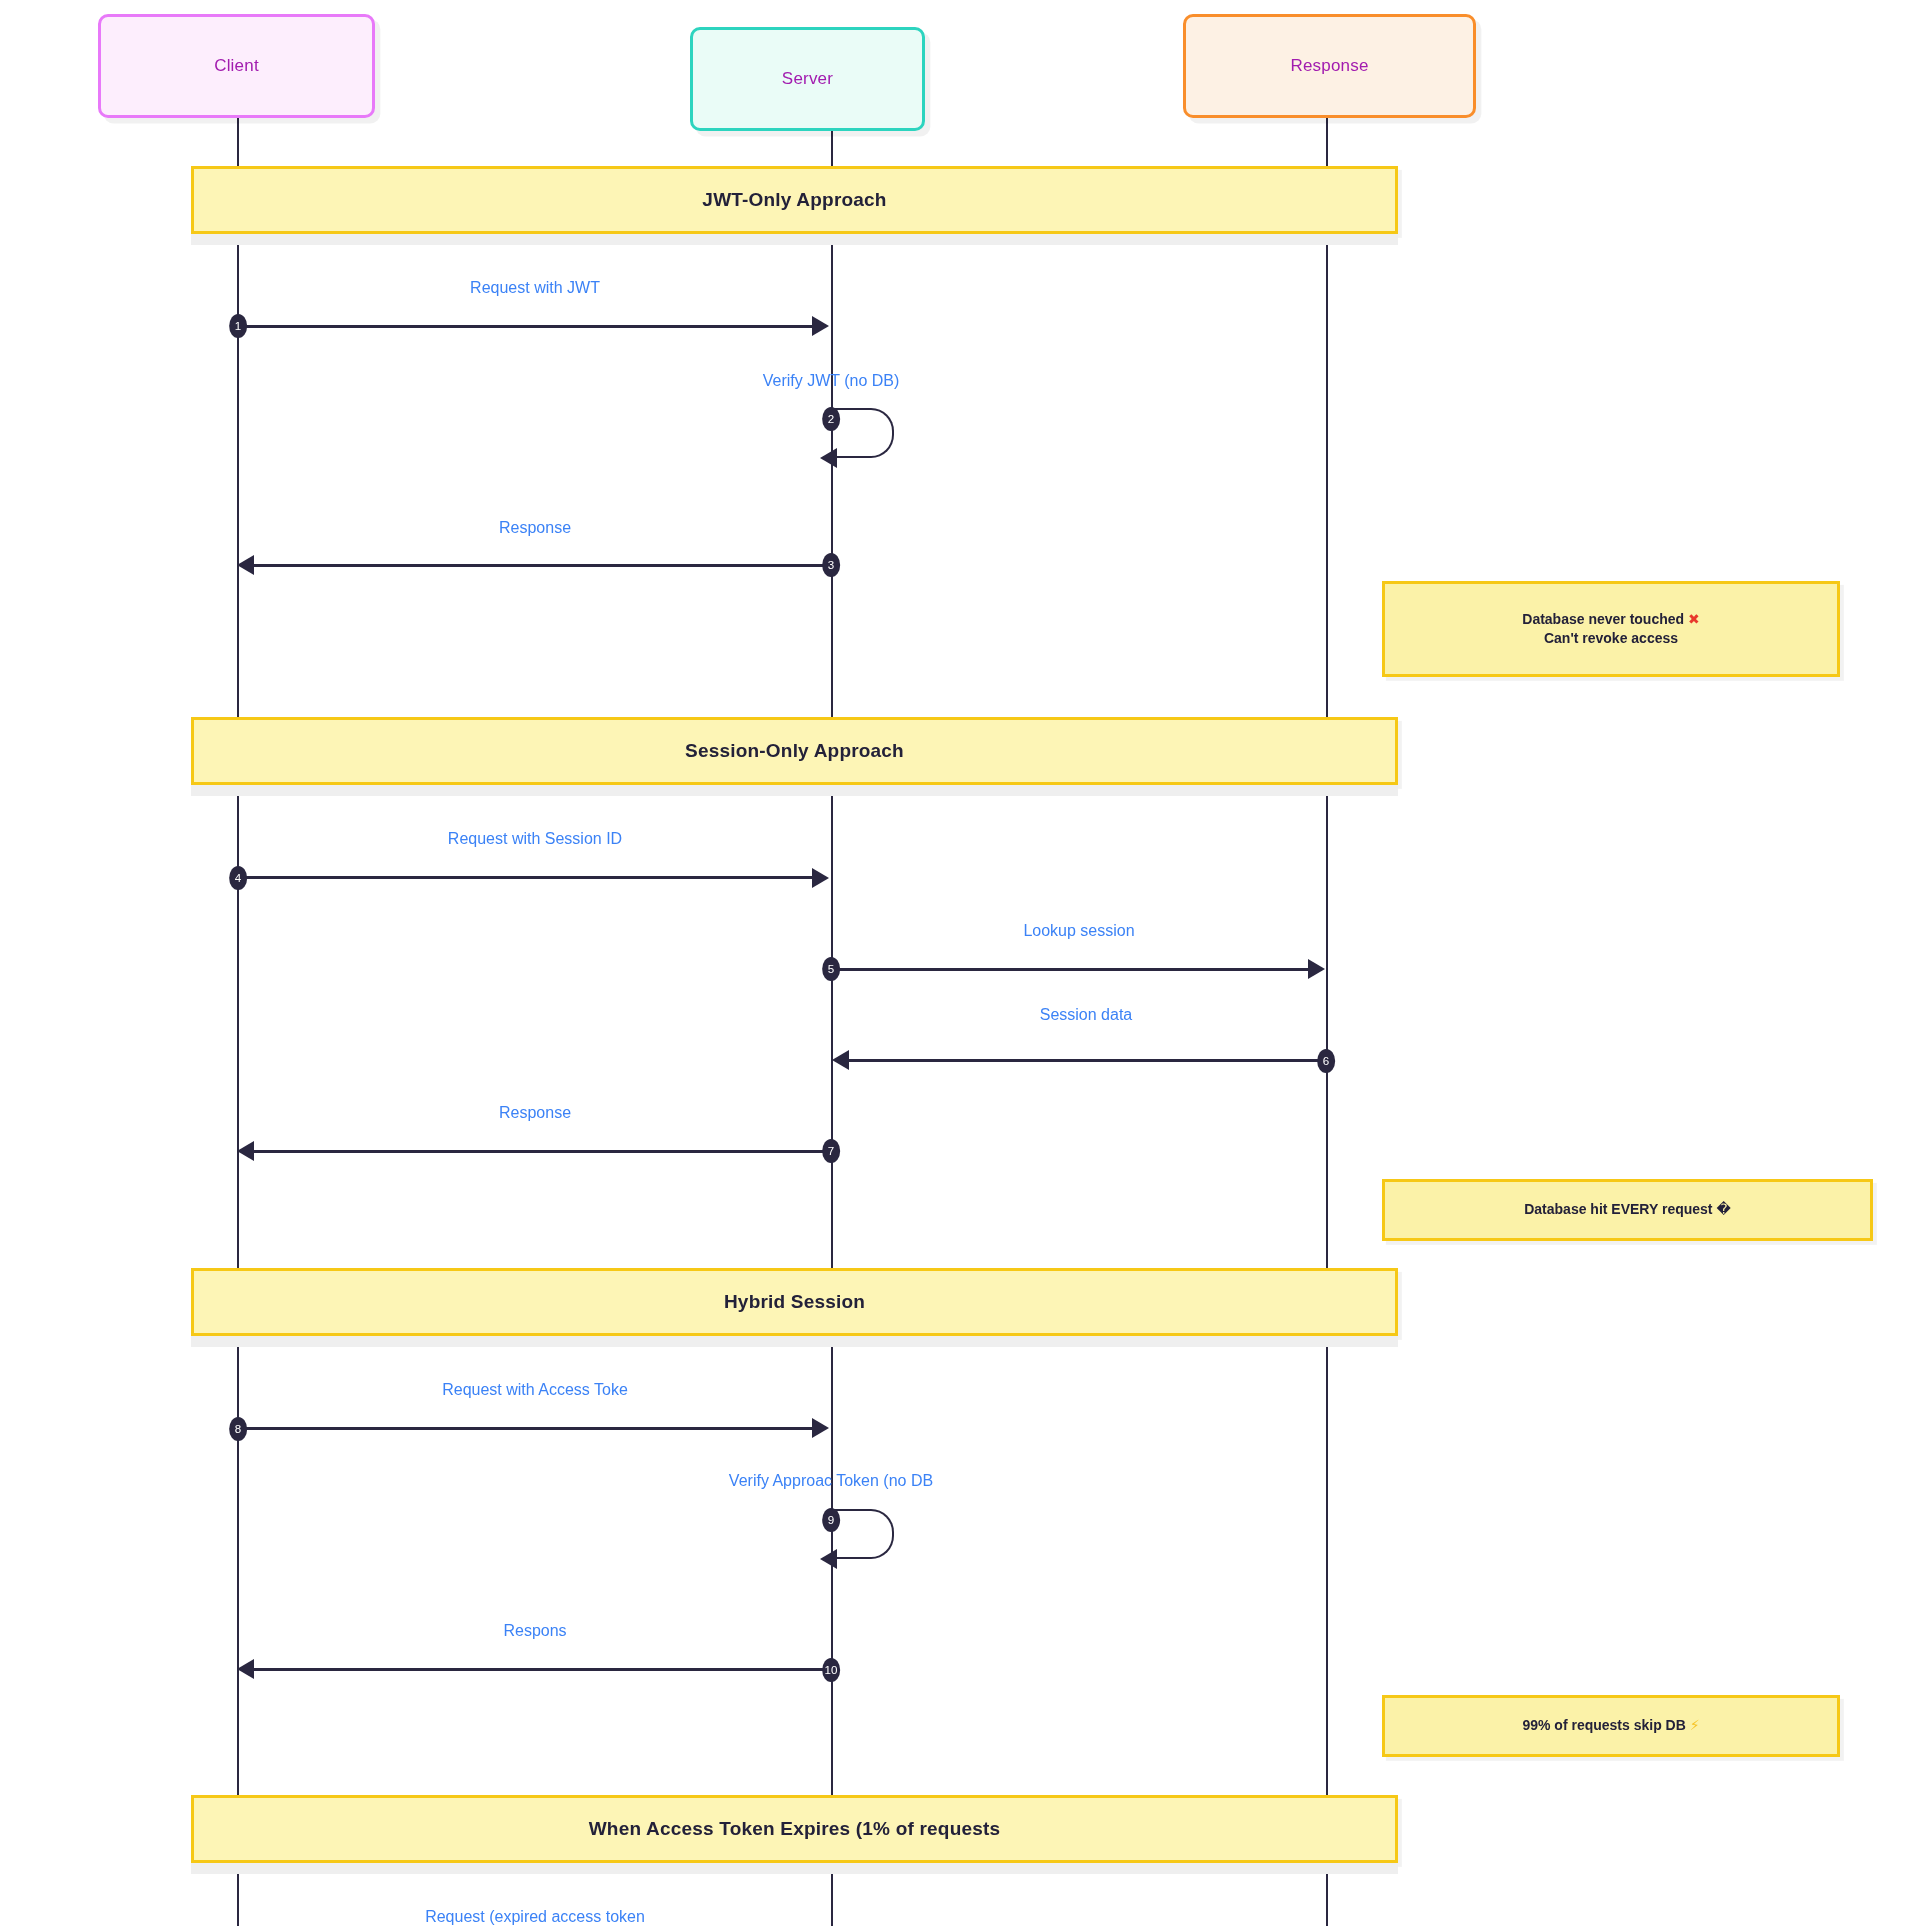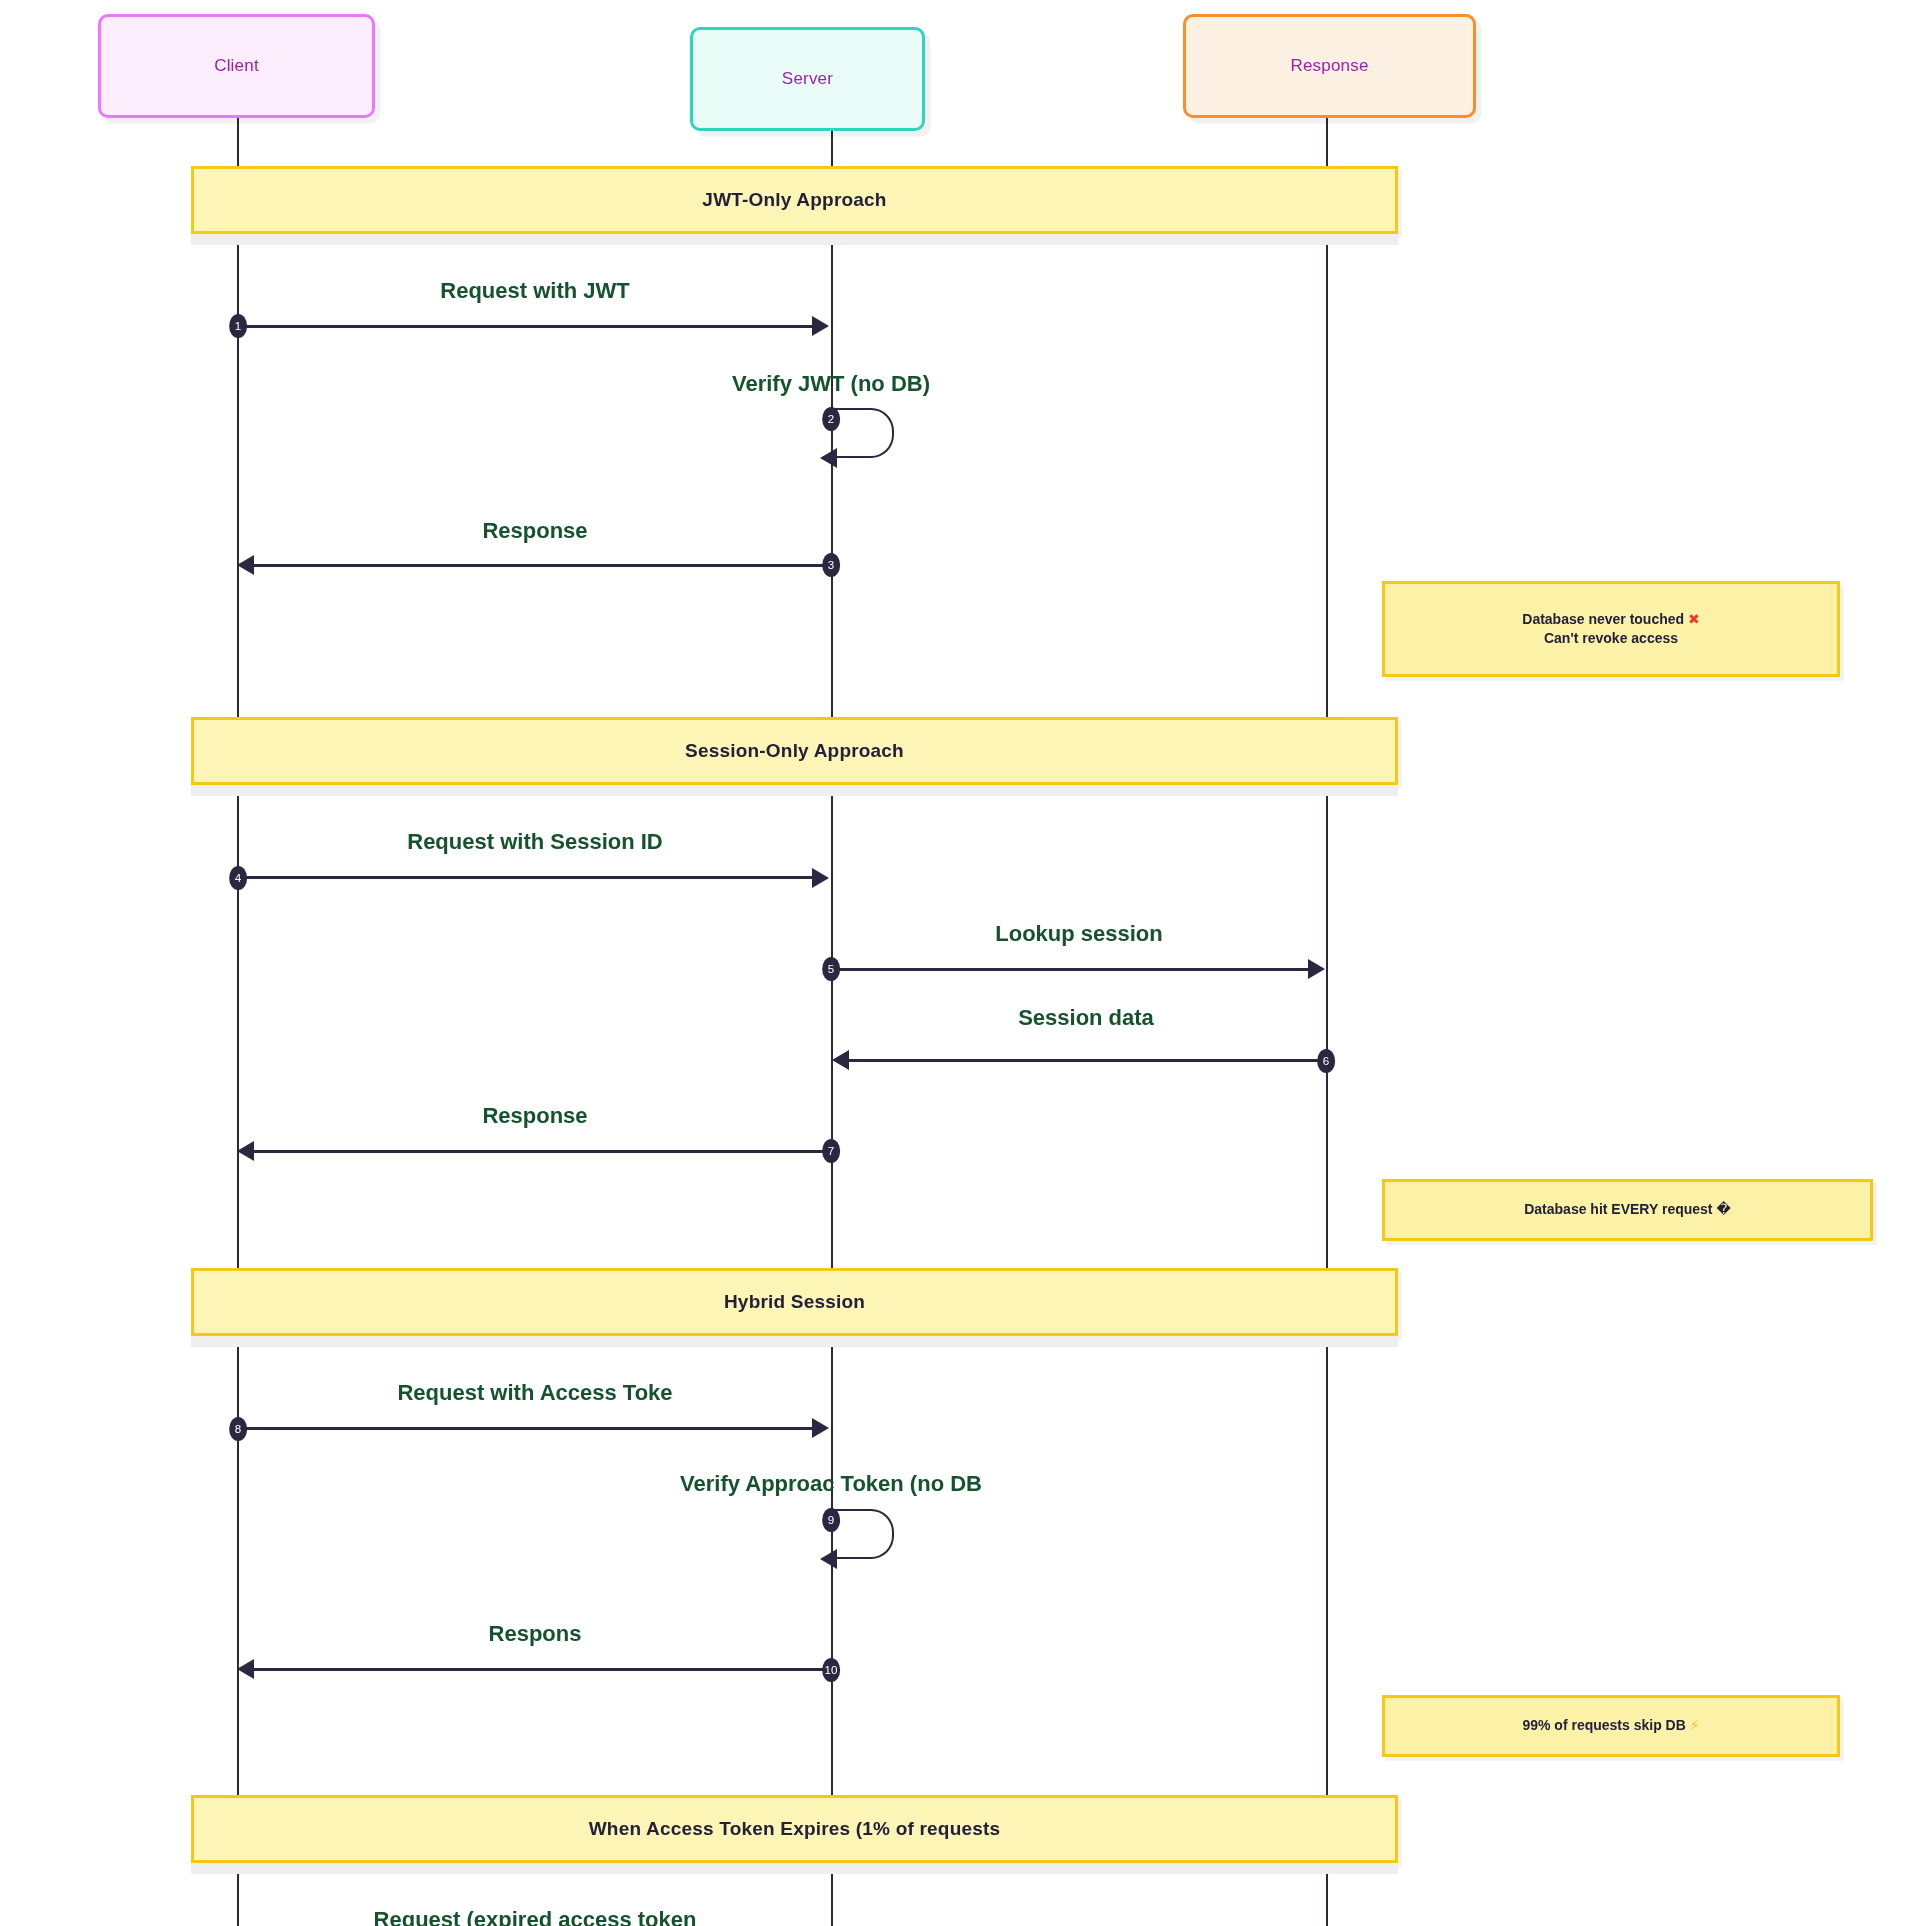--- a/index.html
+++ b/index.html
@@ -107,27 +107,26 @@
     position: absolute;
     width: 0; height: 0;
     border-top: 10px solid transparent;
     border-bottom: 10px solid transparent;
   }
   .arrow-right { border-left: 17px solid #2a2740; }
   .arrow-left  { border-right: 17px solid #2a2740; }
 
   .msg-label {
     position: absolute;
-    font-size: 22px;
-    color: #14532d;
+    font-size: 16px;
+    color: #3b82f6;
     white-space: nowrap;
     text-align: center;
     transform: translateX(-50%);
     line-height: 1;
-    font-weight: bold;
   }
 
   .seq-num {
     position: absolute;
     width: 17.7px;
     height: 24px;
     border-radius: 50%;
     background: #2a2740;
     color: #ffffff;
     font-size: 11.6px;

